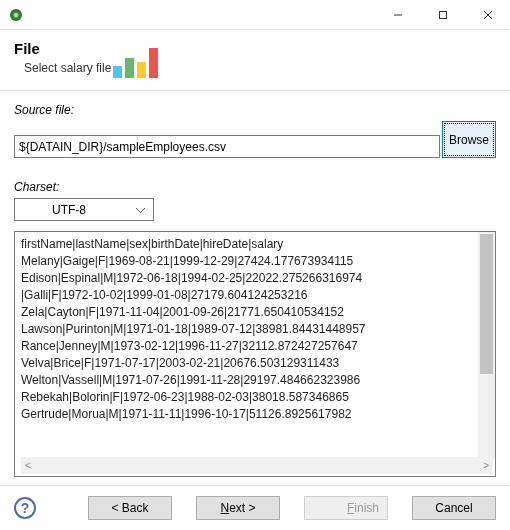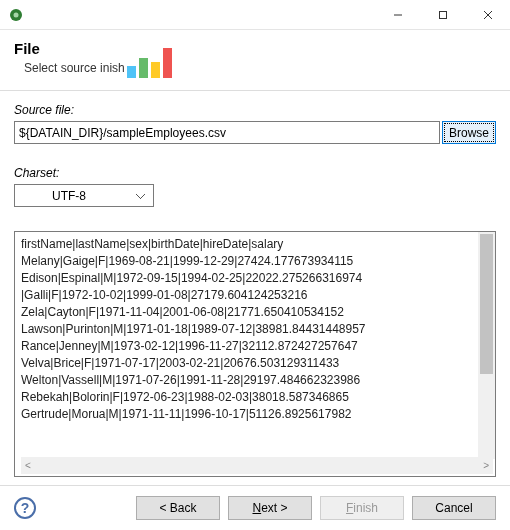--- a/index.html
+++ b/index.html
@@ -62,21 +62,21 @@
     font: inherit;
     padding: 3px 4px;
     border: 1px solid #7a7a7a;
     background: #fff;
     height: 23px;
     box-sizing: border-box;
   }
   input.text { flex: 1; min-width: 0; }
   .browse-btn {
     font: inherit;
-    height: 23px;
+    height: 37px;
     padding: 0 6px;
     border: 1px solid #0078d7;
     background: #e5f1fb;
     color: #000;
   }
   .browse-btn:focus, .browse-btn.focus { outline: 1px dotted #000; outline-offset: -3px; }
 
   .charset-wrap { margin-top: 22px; }
   select.charset {
     width: 140px;
@@ -84,21 +84,21 @@
     -webkit-appearance: none;
     padding-right: 18px;
     background:
       linear-gradient(45deg, transparent 45%, #555 45% 55%, transparent 55%) calc(100% - 12px) 9px / 5px 5px no-repeat,
       linear-gradient(-45deg, transparent 45%, #555 45% 55%, transparent 55%) calc(100% - 8px) 9px / 5px 5px no-repeat,
       #fff;
     padding-left: 37px;
   }
 
   .preview-wrap {
-    margin-top: 24px;
+    margin-top: 10px;
     border: 1px solid #7a7a7a;
     background: #fff;
     height: 246px;
     padding: 4px 2px 2px 6px;
     position: relative;
     display: flex;
     flex-direction: column;
   }
   .preview-body {
     flex: 1;
@@ -149,34 +149,35 @@
   }
   .help-icon {
     width: 22px; height: 22px;
     border: 2px solid #4a6ea9;
     border-radius: 50%;
     color: #4a6ea9;
     display: flex; align-items: center; justify-content: center;
     font-weight: bold;
     font-size: 14px;
   }
-  .btns { display: flex; gap: 8px; }
+  .btns { display: flex; gap: 24px; }
   .wiz-btn {
     font: inherit;
     min-width: 84px;
     height: 24px;
     background: #e1e1e1;
     border: 1px solid #adadad;
     color: #000;
     padding: 0 8px;
   }
   .wiz-btn[disabled] {
     color: #9a9a9a;
     background: #efefef;
     border-color: #cfcfcf;
+    text-align: right;
   }
   .u { text-decoration: underline; }
 </style>
 </head>
 <body>
 
 <div class="titlebar">
   <div class="titlebar-left">
     <span class="titlebar-icon">
       <svg viewBox="0 0 16 16">
@@ -201,21 +202,21 @@
           <line x1="1" y1="1" x2="9" y2="9" stroke="currentColor" stroke-width="1"></line>
           <line x1="9" y1="1" x2="1" y2="9" stroke="currentColor" stroke-width="1"></line>
         </svg>
     </div>
   </div>
 </div>
 
 <div class="header">
   <div class="header-text">
     <h1>File</h1>
-    <div class="sub">Select source inish</div>
+    <div class="sub">Select salary file</div>
   </div>
   <span class="chart-icon">
     <svg viewBox="0 0 48 40">
       <rect x="2" y="26" width="9" height="12" fill="#4fc3f7"></rect>
       <rect x="14" y="18" width="9" height="20" fill="#66bb6a"></rect>
       <rect x="26" y="22" width="9" height="16" fill="#ffca28"></rect>
       <rect x="38" y="8" width="9" height="30" fill="#ef5350"></rect>
     </svg>
   </span>
 </div>
@@ -232,23 +233,23 @@
     <label class="label">Charset:</label>
     <select class="charset">
       <option>UTF-8</option>
     </select>
   </div>
 
   <div class="preview-wrap">
     <div class="preview-body" id="preview-body">
         <div class="line">firstName|lastName|sex|birthDate|hireDate|salary</div>
         <div class="line">Melany|Gaige|F|1969-08-21|1999-12-29|27424.177673934115</div>
-        <div class="line">Edison|Espinal|M|1972-09-15|1994-02-25|22022.275266316974</div>
+        <div class="line">Edison|Espinal|M|1972-06-18|1994-02-25|22022.275266316974</div>
         <div class="line">|Galli|F|1972-10-02|1999-01-08|27179.604124253216</div>
-        <div class="line">Zela|Cayton|F|1971-11-04|2001-06-08|21771.650410534152</div>
+        <div class="line">Zela|Cayton|F|1971-11-04|2001-09-26|21771.650410534152</div>
         <div class="line">Lawson|Purinton|M|1971-01-18|1989-07-12|38981.84431448957</div>
         <div class="line">Rance|Jenney|M|1973-02-12|1996-11-27|32112.872427257647</div>
         <div class="line">Velva|Brice|F|1971-07-17|2003-02-21|20676.503129311433</div>
         <div class="line">Welton|Vassell|M|1971-07-26|1991-11-28|29197.484662323986</div>
         <div class="line">Rebekah|Bolorin|F|1972-06-23|1988-02-03|38018.587346865</div>
         <div class="line">Gertrude|Morua|M|1971-11-11|1996-10-17|51126.8925617982</div>
       </div>
     <div class="v-scroll">
         <div class="thumb"></div>
       </div>

